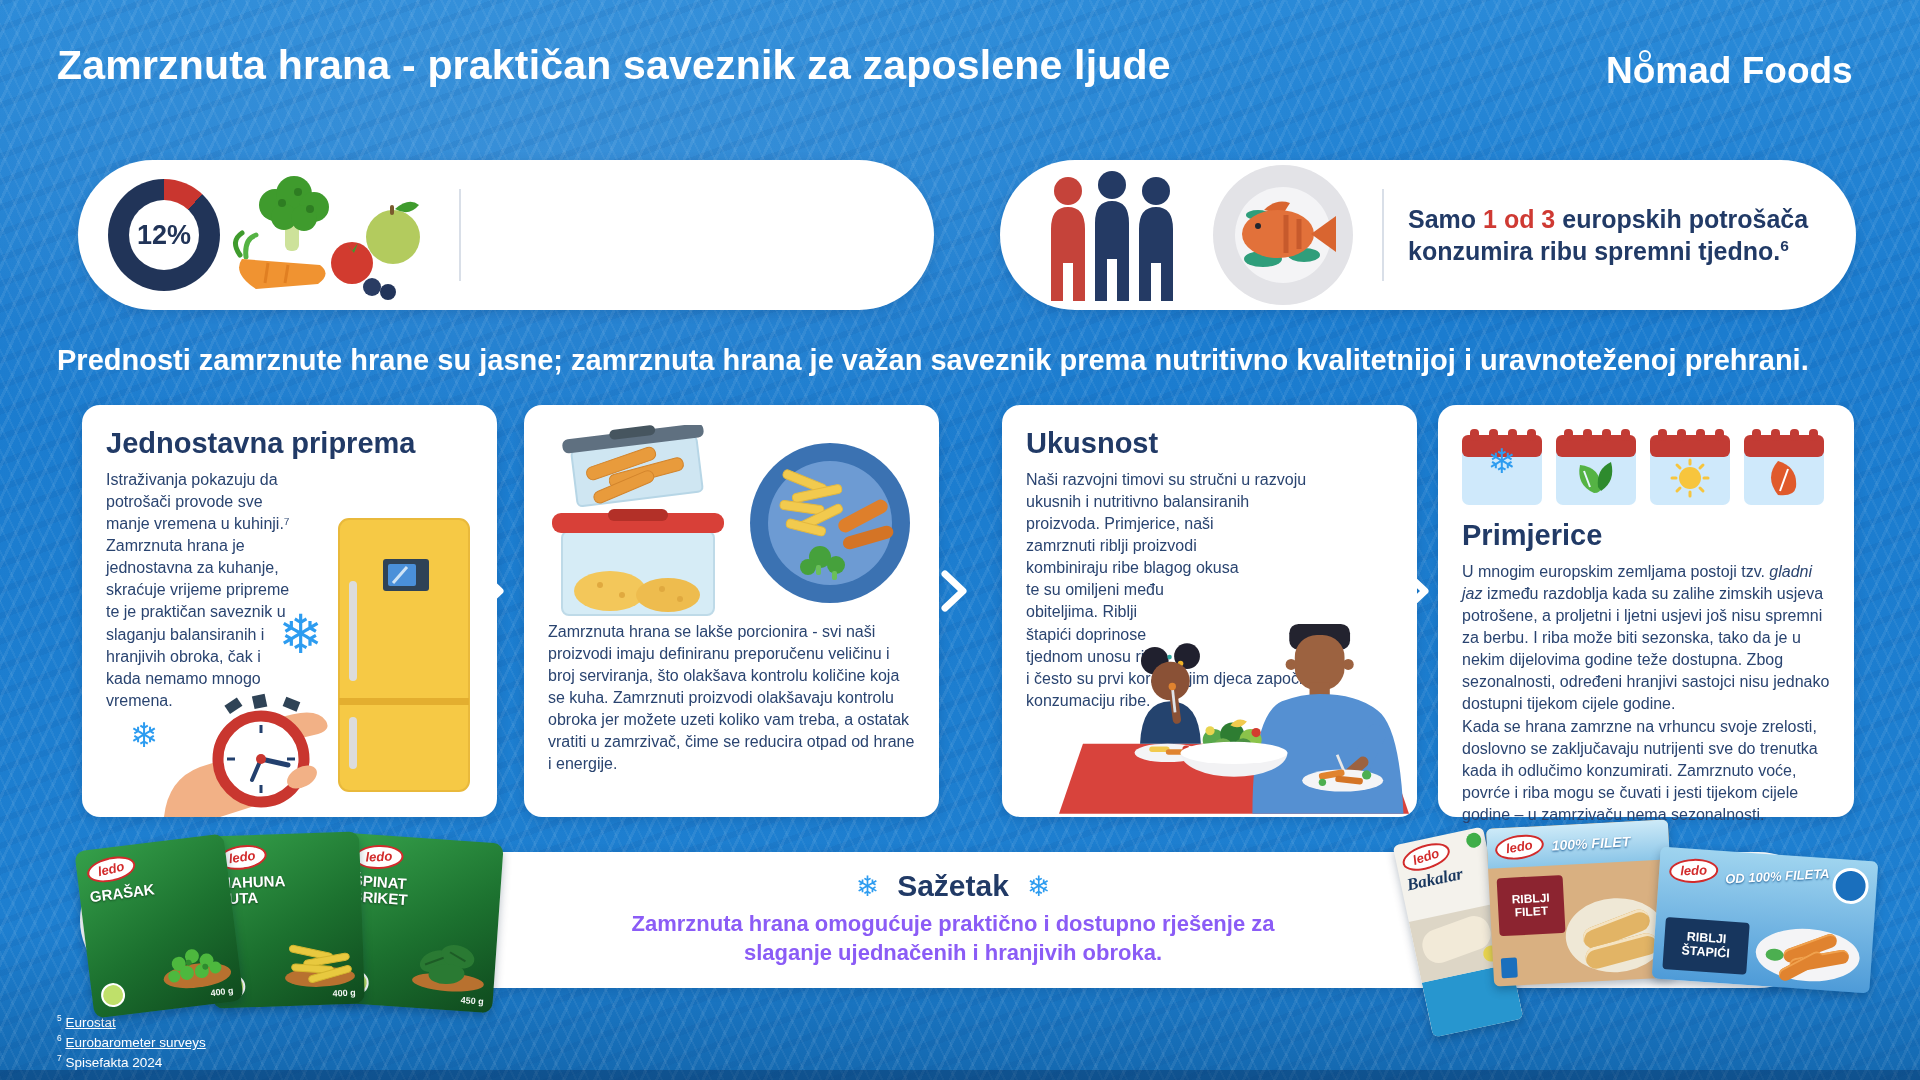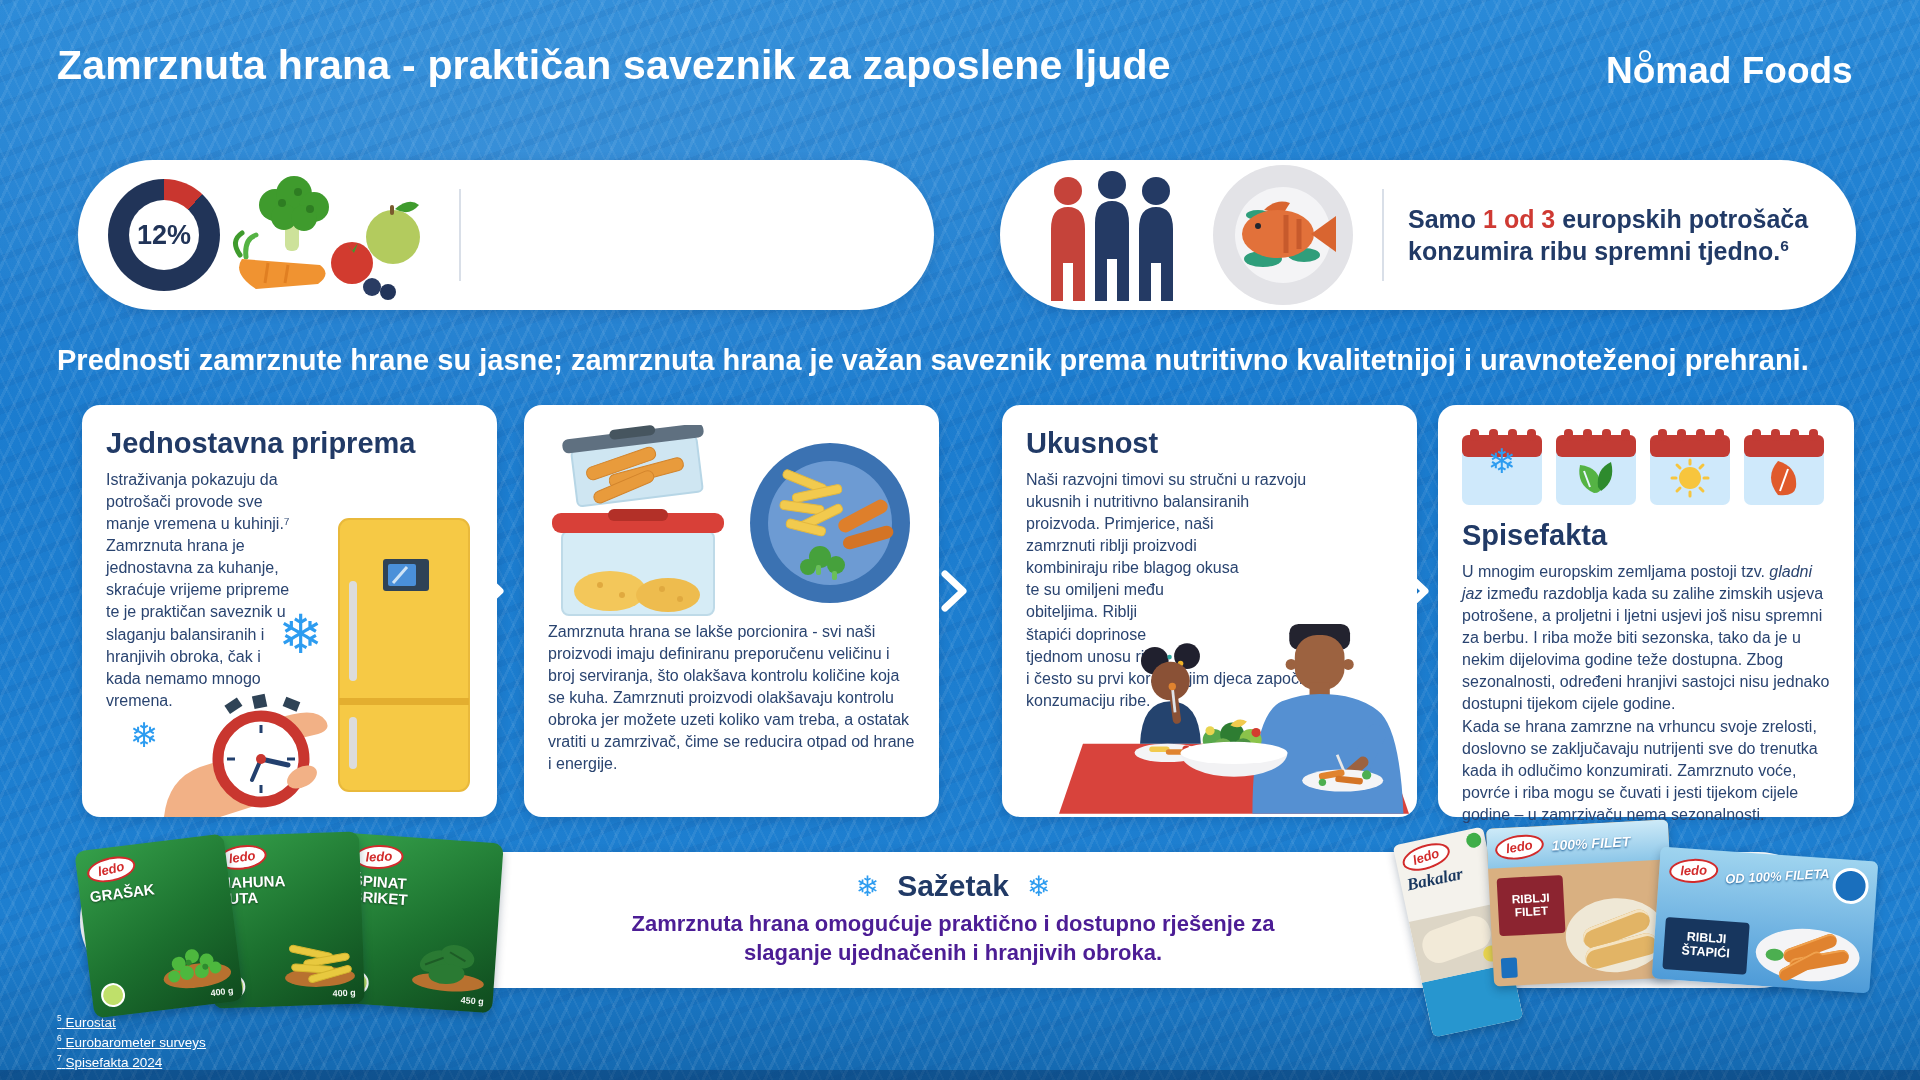--- a/index.html
+++ b/index.html
@@ -58,21 +58,21 @@
   .cal{width:80px;height:76px;position:relative;flex:none;}
   .cal .snowchar{position:absolute;left:0;top:12px;width:80px;text-align:center;font-size:34px;}
   .c4 em{font-style:italic;}
   .chev{position:absolute;top:568px;}
 
   
   .summary{position:absolute;left:80px;top:852px;width:1746px;height:136px;background:#fff;border-radius:70px;text-align:center;box-shadow:0 3px 12px rgba(0,40,90,.18);}
   .sum-head{display:flex;justify-content:center;align-items:center;gap:18px;margin-top:17px;}
   .sum-head h3{margin:0;font-size:30px;color:#213a66;}
   .sum-head .snow{font-size:28px;}
-  .summary p{margin:6px auto 0;width:730px;font-size:22px;font-weight:700;color:#4c1d95;line-height:1.32;}
+  .summary p{margin:6px auto 0;width:730px;font-size:22px;font-weight:700;color:#8b5cf6;line-height:1.32;}
 
   
   .products-left{position:absolute;left:84px;top:834px;width:460px;height:195px;}
   .bag{position:absolute;border-radius:10px;padding:10px;box-sizing:border-box;color:#fff;
     background:linear-gradient(150deg,#35a04a,#1c712f 55%,#0f4a1e);box-shadow:0 4px 10px rgba(0,30,60,.3);}
   .bag1{left:0;top:8px;width:150px;height:168px;transform:rotate(-7deg);z-index:3;}
   .bag2{left:126px;top:0;width:152px;height:172px;transform:rotate(-2deg);z-index:2;}
   .bag3{left:256px;top:4px;width:158px;height:170px;transform:rotate(4deg);z-index:1;}
   .ledo{display:inline-block;background:#fff;border:2px solid #d22b2b;border-radius:50%;padding:0 9px 2px;transform:rotate(-6deg);}
   .ledo i{color:#d22b2b;font-weight:700;font-style:italic;font-size:13px;}
@@ -106,21 +106,21 @@
   .ps-roundel{position:absolute;right:8px;top:8px;width:30px;height:30px;border-radius:50%;background:#1a6fbd;border:3px solid #fff;}
   .ps-label{position:absolute;left:10px;bottom:10px;width:84px;height:52px;background:#17365e;border-radius:4px;color:#fff;font-weight:700;font-size:12.5px;line-height:1.1;display:flex;align-items:center;justify-content:center;text-align:center;padding:4px;box-sizing:border-box;}
   .ps-plate{position:absolute;right:12px;bottom:8px;width:104px;height:52px;border-radius:50%;background:#f4f4f6;}
   .ps-s{position:absolute;background:#e0832f;border-radius:8px;box-shadow:inset 0 2px 0 #f0a24e;}
   .ps-s1{right:34px;bottom:34px;width:56px;height:14px;transform:rotate(-24deg);}
   .ps-s2{right:22px;bottom:22px;width:60px;height:14px;transform:rotate(-14deg);}
   .ps-s3{right:46px;bottom:16px;width:48px;height:13px;transform:rotate(-32deg);}
   .ps-g{position:absolute;right:88px;bottom:26px;width:18px;height:12px;border-radius:50%;background:#4caf50;}
 
   
-  .footnotes{position:absolute;left:57px;top:1012px;color:#fff;font-size:13.5px;line-height:1.45;text-decoration:underline;}
+  .footnotes{position:absolute;left:57px;top:1012px;color:#fff;font-size:13.5px;line-height:1.45;}
   .footnotes a{color:#fff;text-decoration:underline;cursor:pointer;}
 </style>
 </head>
 <body>
 
 <div class="stage">
 
   <h1 class="title">Zamrznuta hrana - praktičan saveznik za zaposlene ljude</h1>
   <div class="logo">
     <span>Nomad Foods</span>
@@ -395,21 +395,21 @@
               <rect x="8" y="0" width="9" height="12" rx="4"></rect>
               <rect x="27" y="0" width="9" height="12" rx="4"></rect>
               <rect x="46" y="0" width="9" height="12" rx="4"></rect>
               <rect x="65" y="0" width="9" height="12" rx="4"></rect>
             </g>
           <path d="M34,66 Q20,48 34,32 Q54,38 52,58 Q50,68 34,66" fill="#e05a2b"></path>
           <path d="M36,62 L44,40" stroke="#fff" stroke-width="2"></path>
         </svg>
       </div>
     </div>
-    <h2>Spisefakta</h2>
+    <h2>Primjerice</h2>
     <p class="p1"><span>U mnogim europskim zemljama postoji  tzv. </span><em>gladni jaz</em><span> između razdoblja kada su zalihe zimskih usjeva potrošene, a proljetni i ljetni usjevi još nisu spremni za berbu. I riba može biti sezonska, tako da je u nekim dijelovima godine teže dostupna. Zbog sezonalnosti, određeni hranjivi sastojci nisu jednako dostupni tijekom cijele godine.</span></p>
     <p class="p2">Kada se hrana zamrzne na vrhuncu svoje zrelosti, doslovno se zaključavaju nutrijenti sve do trenutka kada ih odlučimo konzumirati. Zamrznuto voće, povrće i riba mogu se čuvati i jesti tijekom cijele godine – u zamrzivaču nema sezonalnosti.</p>
   </section>
 
   <section class="summary">
     <div class="sum-head">
       <span class="snow">❄</span>
       <h3>Sažetak</h3>
       <span class="snow">❄</span>
     </div>

